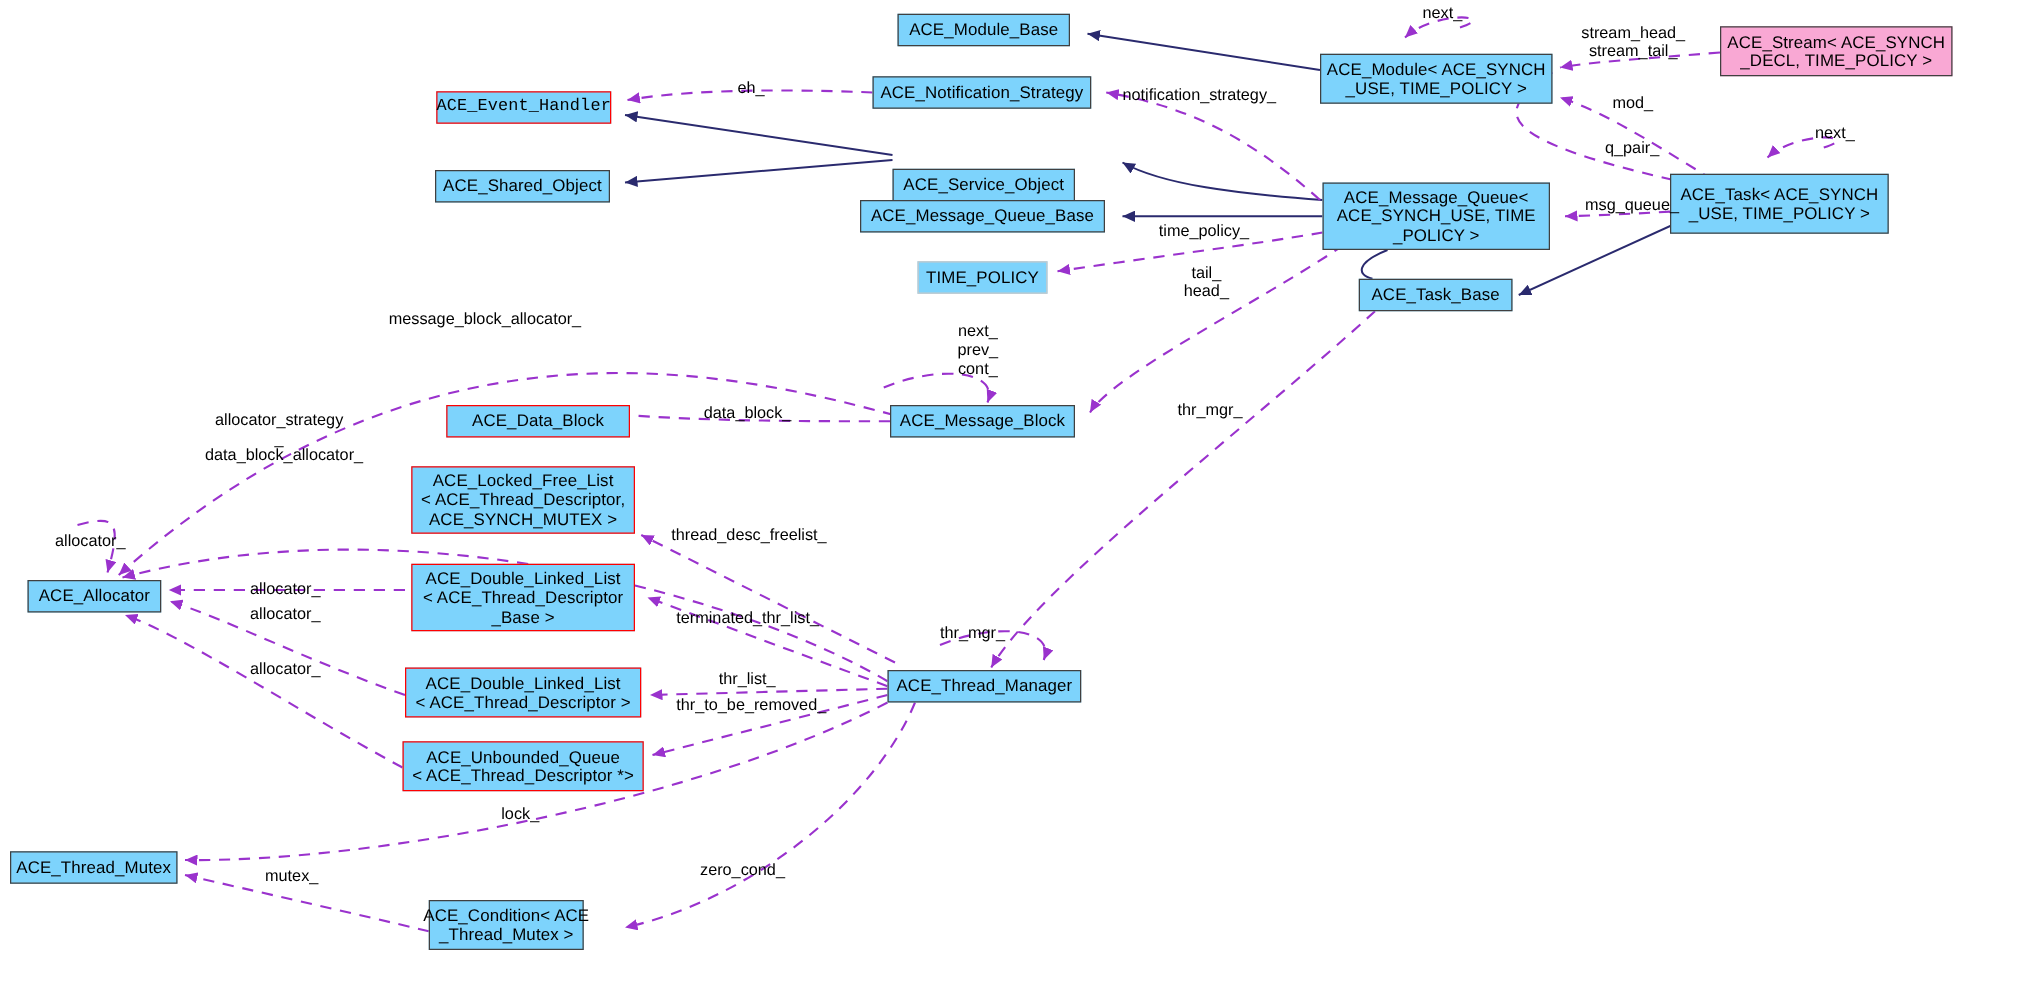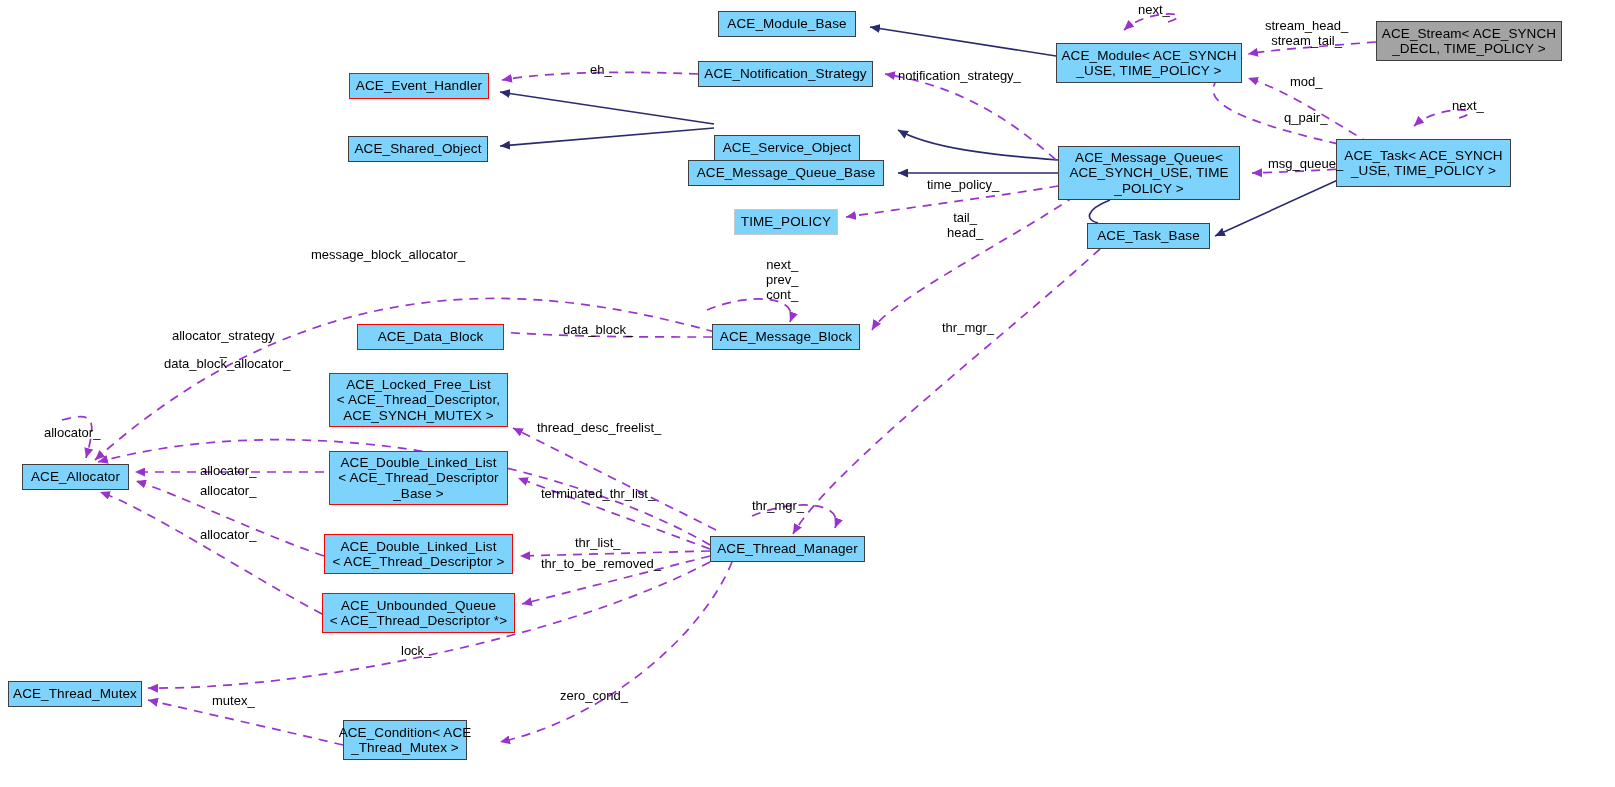--- a/index.html
+++ b/index.html
@@ -4,21 +4,21 @@
 <style>
   html,body{margin:0;padding:0;background:#ffffff;}
   body{font-family:"Liberation Sans","DejaVu Sans",sans-serif;}
   #canvas{position:relative;width:1615px;height:787px;background:#fff;overflow:hidden;}
   #edges{position:absolute;left:0;top:0;width:1615px;height:787px;}
   .node{position:absolute;box-sizing:border-box;display:flex;align-items:center;
         justify-content:center;text-align:center;background:#7dd3fc;
         border:1px solid #404040;color:#000;font-size:13.5px;line-height:15.5px;
         padding:1px 4px;white-space:pre;letter-spacing:0.1px;}
   .node.red{border:1px solid #ff0000;}
-  .node.grey{background:#a3a3a3;border:1px solid #404040;}
+  .node.grey{background:#f9a8d4;border:1px solid #404040;}
   .node.faint{border:1px solid #c8c8c8;}
   .elabel{position:absolute;font-size:13px;line-height:15px;color:#000;
           white-space:pre;text-align:center;}
 </style>
 </head>
 <body>
 
 <div id="canvas">
 
   <svg id="edges" viewBox="0 0 1615 787" xmlns="http://www.w3.org/2000/svg">
@@ -67,21 +67,21 @@
       <path d="M322,614 C240,570 150,510 100,492" marker-end="url(#as)"></path>
       <path d="M62,420 C92,412 98,416 86,458" marker-end="url(#as)"></path>
       <path d="M710,562 C560,640 300,690 148,688" marker-end="url(#as)"></path>
       <path d="M343,745 C280,730 200,712 148,700" marker-end="url(#as)"></path>
       <path d="M732,562 C700,640 600,720 500,742" marker-end="url(#as)"></path>
     </g>
   </svg>
 
   <div id="nodes">
       <div class="node" style="left: 718px; top: 11px; width: 138px; height: 26px;">ACE_Module_Base</div>
-      <div class="node red" style="left: 349px; top: 73px; width: 140px; height: 26px;">ACE_Event_Handler</div>
+      <div class="node red" style="left: 349px; top: 73px; width: 140px; height: 26px; font-family: Liberation Mono, monospace;">ACE_Event_Handler</div>
       <div class="node" style="left: 698px; top: 61px; width: 175px; height: 26px;">ACE_Notification_Strategy</div>
       <div class="node" style="left: 1056px; top: 43px; width: 186px; height: 40px;">ACE_Module&lt; ACE_SYNCH
 _USE, TIME_POLICY &gt;</div>
       <div class="node grey" style="left: 1376px; top: 21px; width: 186px; height: 40px;">ACE_Stream&lt; ACE_SYNCH
 _DECL, TIME_POLICY &gt;</div>
       <div class="node" style="left: 348px; top: 136px; width: 140px; height: 26px;">ACE_Shared_Object</div>
       <div class="node" style="left: 714px; top: 111px; width: 146px; height: 26px; margin-top: 24px;">ACE_Service_Object</div>
       <div class="node" style="left: 688px; top: 160px; width: 196px; height: 26px;">ACE_Message_Queue_Base</div>
       <div class="node" style="left: 1058px; top: 146px; width: 182px; height: 54px;">ACE_Message_Queue&lt;
 ACE_SYNCH_USE, TIME

